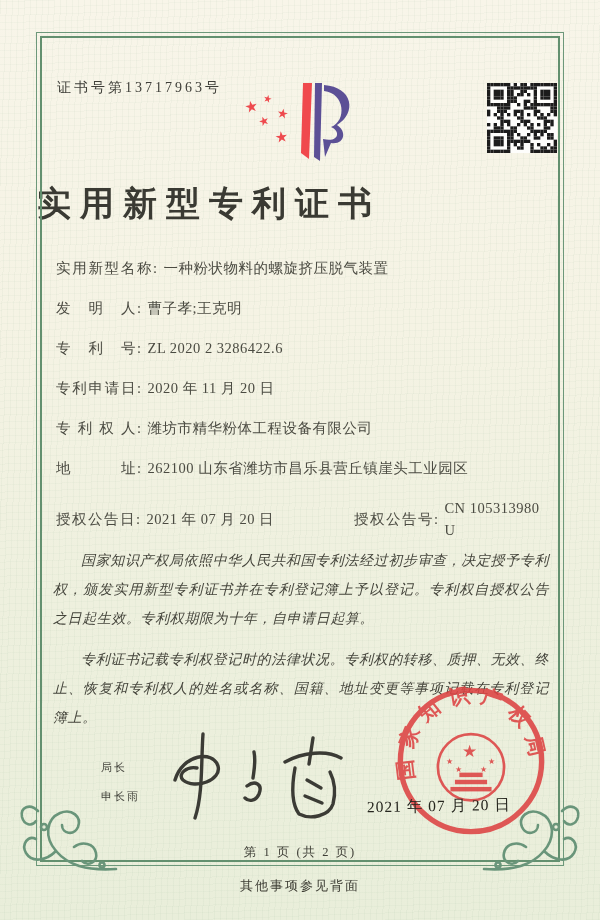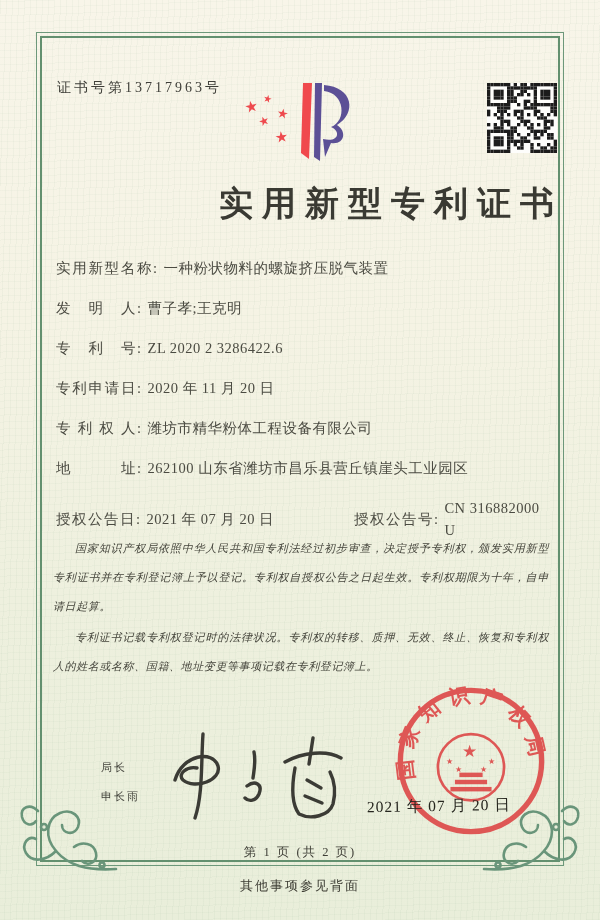--- a/index.html
+++ b/index.html
@@ -22,33 +22,33 @@
   .frame::after{
     content:""; position:absolute; inset:3px; border:2px solid #63906f; pointer-events:none;
   }
   .cert-no{
     position:absolute; left:20px; top:46px; font-size:14px; color:#3e3e38;
     letter-spacing:3px;
   }
   .logo{ position:absolute; left:204px; top:46px; }
   .qr{ position:absolute; left:450px; top:50px; }
   .title{
-    position:absolute; left:0; right:0; top:148px; text-align:right;
+    position:absolute; left:0; right:0; top:148px; text-align:left;
     font-size:34px; font-weight:700; color:#3a3a33; letter-spacing:9px;
   }
   .fields{ position:absolute; left:19px; right:10px; top:224px; }
   .field-row{ display:flex; align-items:center; margin-bottom:18px; line-height:22px;
     font-size:14.5px; color:#4b4b42; letter-spacing:.5px; }
   .f-label{ display:inline-block; width:80px; text-align:justify; text-align-last:justify; }
   .field-row:first-child .f-label{ width:96px; }
   .f-colon{ margin:0 6px 0 1px; }
   .grant .f-value1{ width:168px; margin-right:42px; }
   .paragraphs{ position:absolute; left:16px; right:14px; top:501px; }
   .para{
-    margin:0 0 2px 0; font-style:italic; font-size:11px; line-height:29px;
+    margin:12px 0 2px 0; font-style:italic; font-size:14px; line-height:29px;
     color:#45453c; text-align:justify; text-indent:2em; letter-spacing:.6px;
   }
   .signer{ position:absolute; left:20px; top:720px; font-size:11px; color:#3f3f38;
     letter-spacing:2px; line-height:29px;margin-left:44px; }
   .signature{ position:absolute; left:120px; top:695px; }
   .seal{ position:absolute; left:358px; top:652px; opacity:.88; }
   .seal-date{
     position:absolute; left:330px; top:763px; font-size:15.5px; color:#26261f;
     letter-spacing:1px; transform:rotate(-1deg); z-index:3;
   }
@@ -361,21 +361,21 @@
         <span class="f-label">地址</span>
           <span class="f-colon">:</span>
         <span class="f-value">262100 山东省潍坊市昌乐县营丘镇崖头工业园区</span>
       </div>
       <div class="field-row grant">
         <span class="f-label">授权公告日</span>
           <span class="f-colon">:</span>
         <span class="f-value f-value1">2021 年 07 月 20 日</span>
         <span class="f-label">授权公告号</span>
           <span class="f-colon">:</span>
-        <span class="f-value">CN 316882000 U</span>
+        <span class="f-value">CN 105313980 U</span>
       </div>
     </div>
 
     <div class="paragraphs">
       <p class="para">国家知识产权局依照中华人民共和国专利法经过初步审查，决定授予专利权，颁发实用新型专利证书并在专利登记簿上予以登记。专利权自授权公告之日起生效。专利权期限为十年，自申请日起算。</p>
       <p class="para">专利证书记载专利权登记时的法律状况。专利权的转移、质押、无效、终止、恢复和专利权人的姓名或名称、国籍、地址变更等事项记载在专利登记簿上。</p>
     </div>
 
     <div class="signer">
       <div>局长</div>

